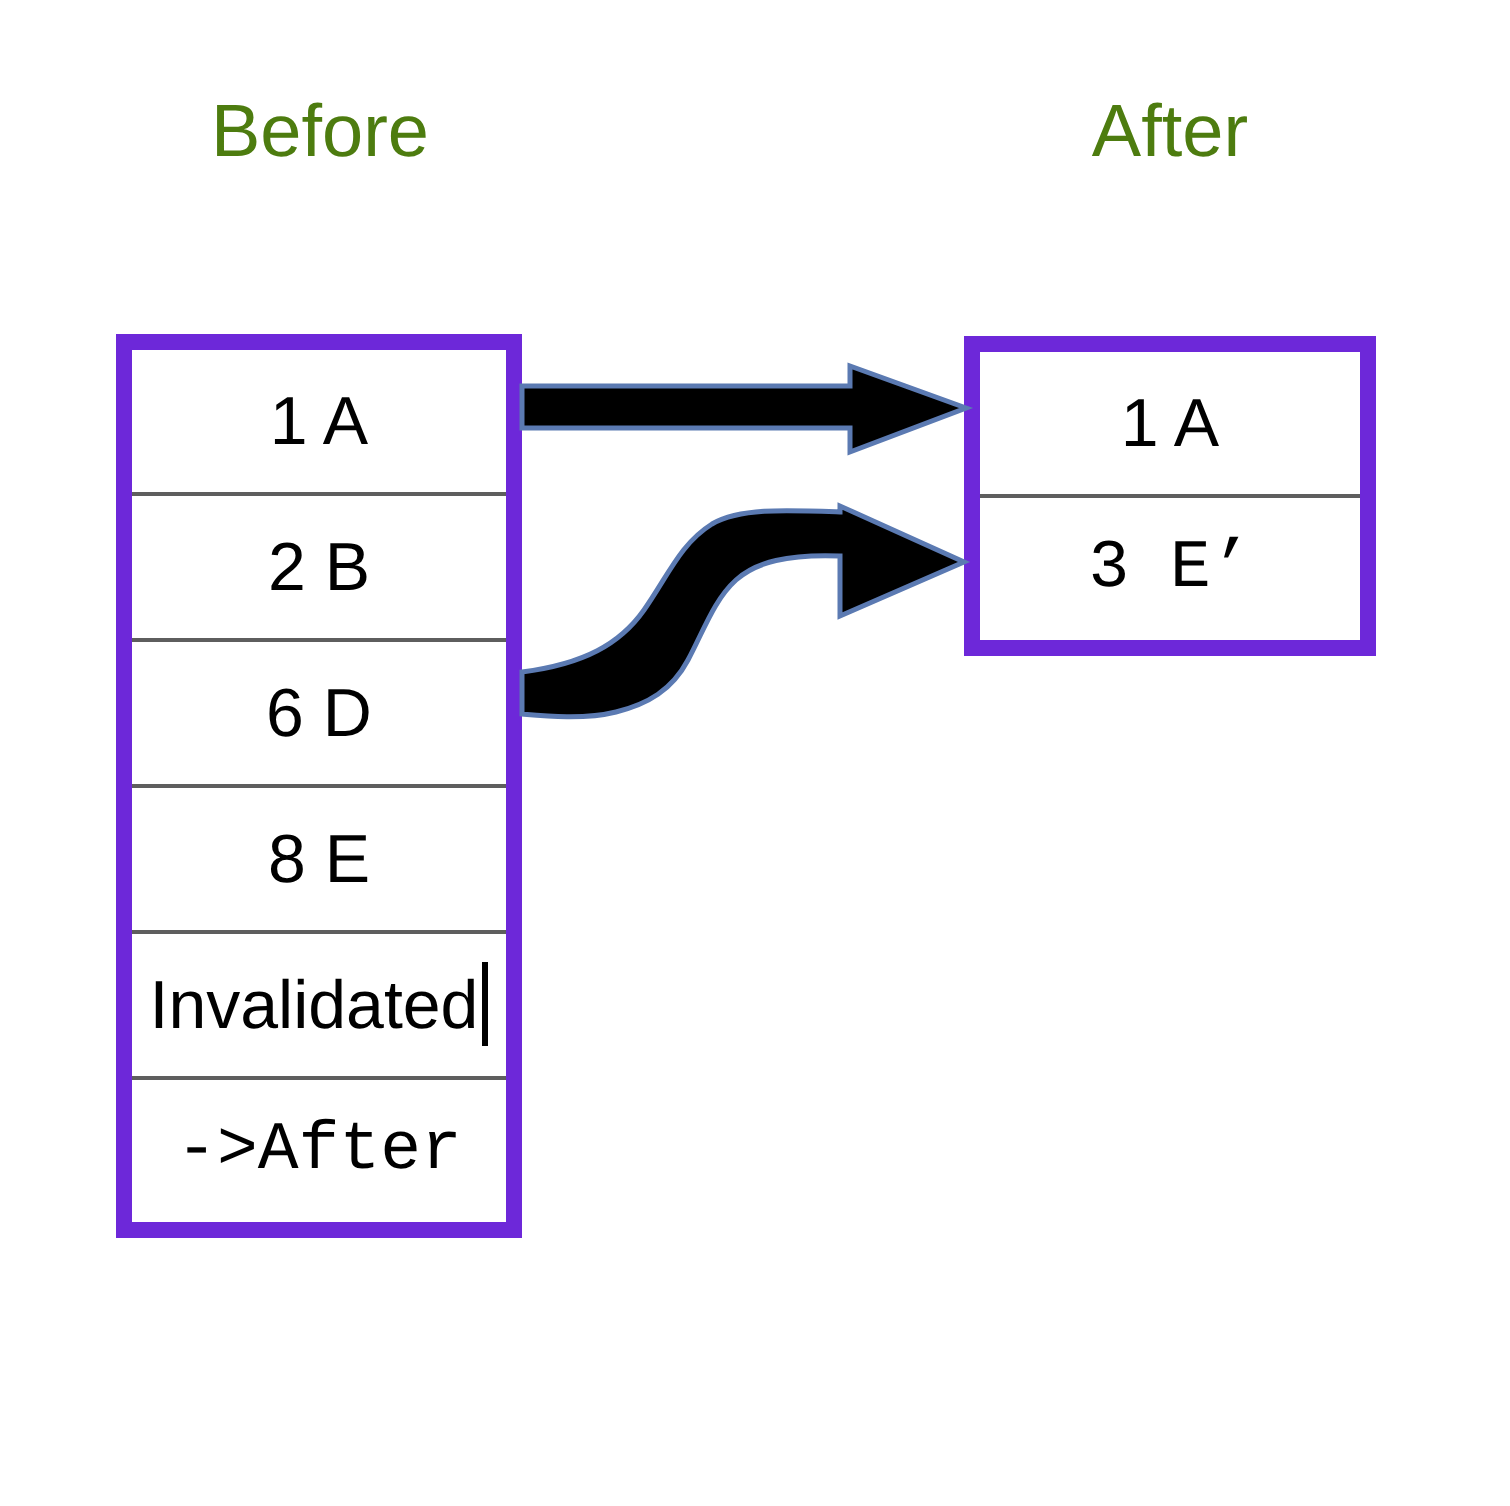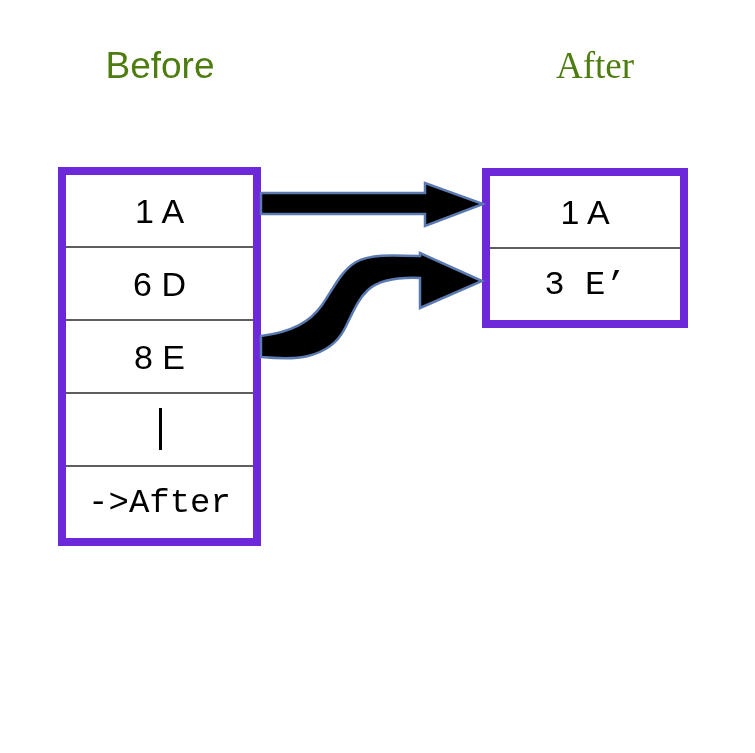--- a/index.html
+++ b/index.html
@@ -14,21 +14,21 @@
   .title {
     position: absolute;
     top: 46px;
     font-size: 37px;
     line-height: 40px;
     text-align: center;
     color: #4d7c0f;
     white-space: nowrap;
   }
   #title-before { left: 58px; width: 204px; }
-  #title-after  { left: 492px; width: 206px; font-family: Liberation Serif, serif; }
+  #title-after  { left: 482px; width: 206px; }
 
   .dtable {
     position: absolute;
     border: 8px solid #6d28d9;
     background: #ffffff;
     box-sizing: border-box;
   }
   #before-table { left: 58px; top: 167px; width: 203px; }
   #after-table  { left: 482px; top: 168px; width: 206px; }
 
@@ -69,26 +69,30 @@
 
 <div class="title" id="title-before">Before</div>
 
 <div class="title" id="title-after">After</div>
 
 <div class="dtable" id="before-table">
   <div class="drow">
     <span>1 A</span>
   </div>
   <div class="drow">
+    <span>2 B</span>
+  </div>
+  <div class="drow">
     <span>6 D</span>
   </div>
   <div class="drow">
     <span>8 E</span>
   </div>
   <div class="drow">
+    <span>Invalidated</span>
       <span class="text-cursor"></span>
   </div>
   <div class="drow">
     <span>-&gt;After</span>
   </div>
 </div>
 
 <div class="dtable" id="after-table">
   <div class="drow">
     <span>1 A</span>

